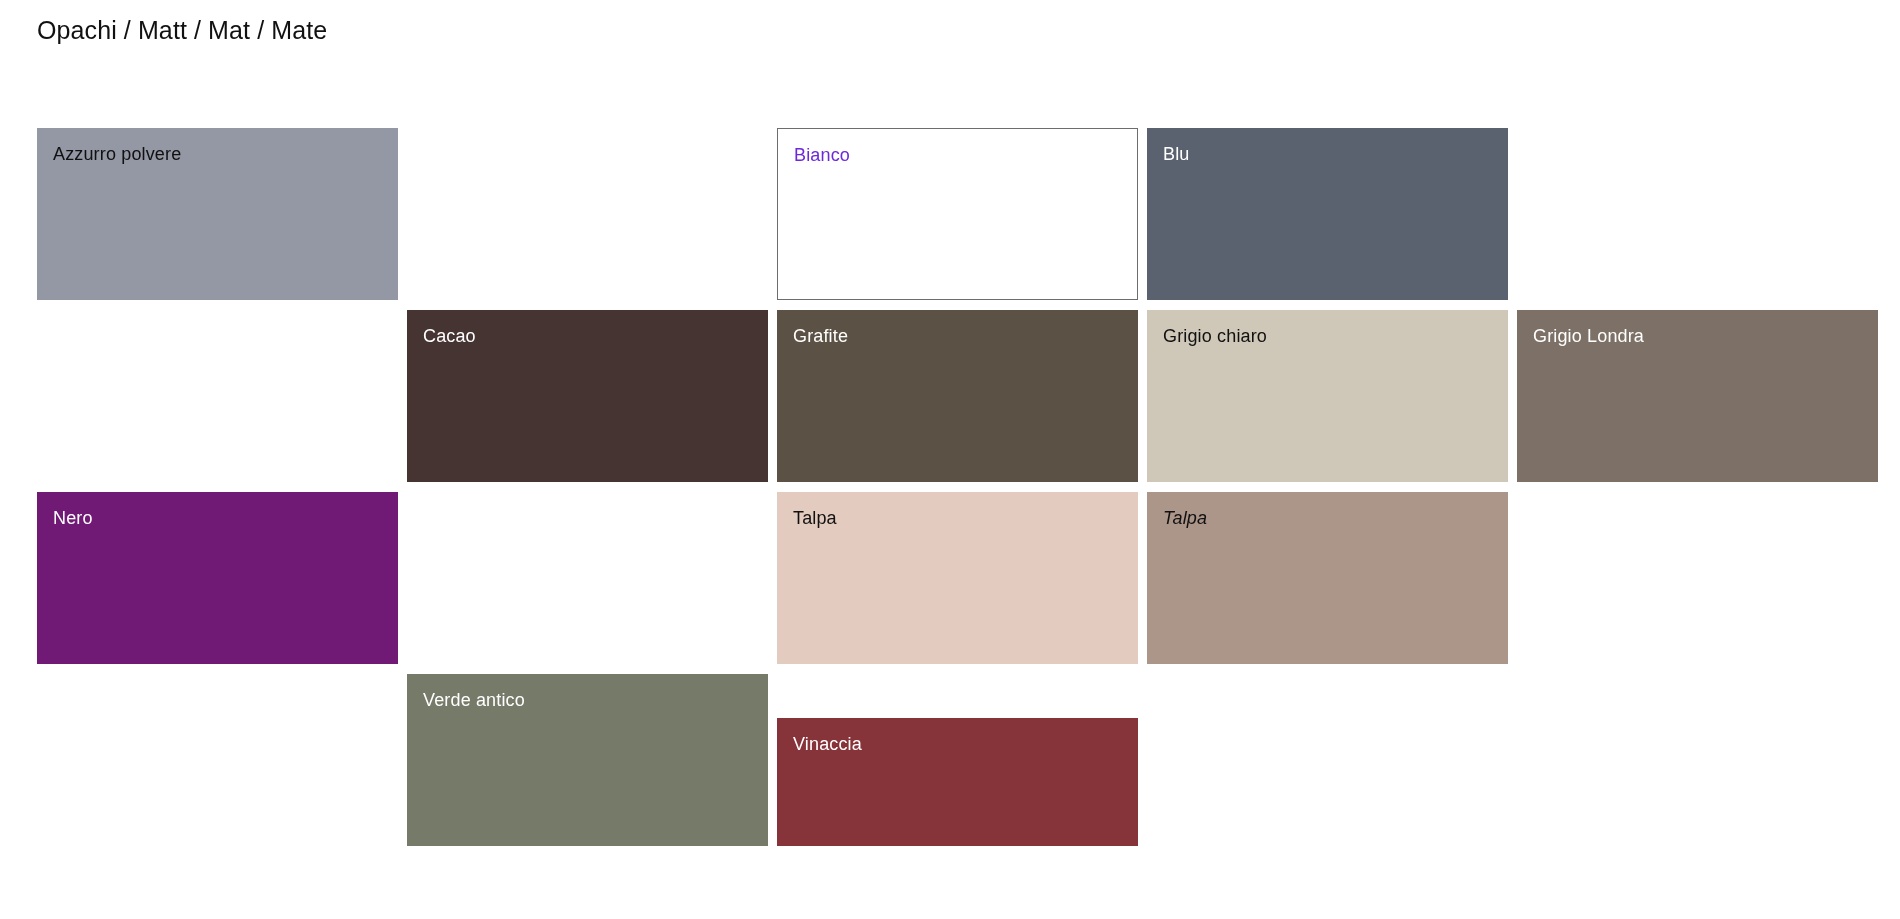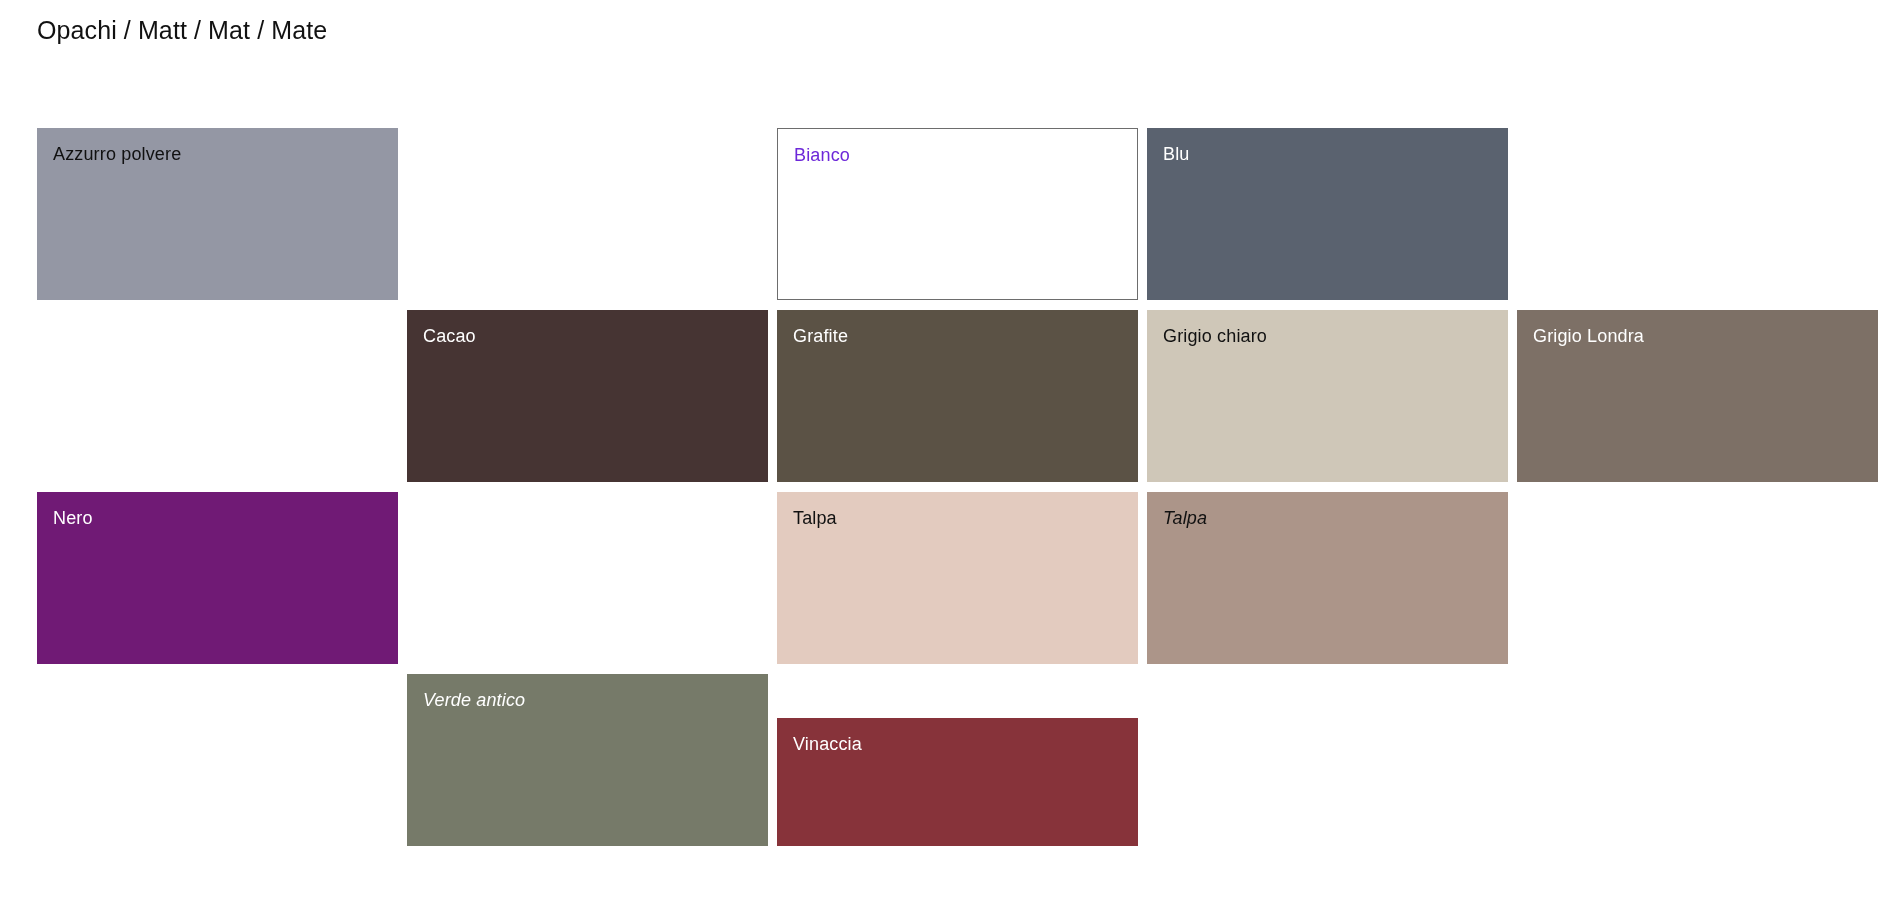--- a/index.html
+++ b/index.html
@@ -107,21 +107,21 @@
       </div>
       <div class="swatch empty" style="grid-area: 3 / 2;"></div>
       <div class="swatch" style="grid-area: 3 / 3; background: rgb(227, 203, 191);">
         <span class="swatch-label" style="color: rgb(17, 17, 17);">Talpa</span>
       </div>
       <div class="swatch" style="grid-area: 3 / 4; background: rgb(172, 149, 137); font-style: italic;">
         <span class="swatch-label" style="color: rgb(17, 17, 17);">Talpa</span>
       </div>
       <div class="swatch empty" style="grid-area: 3 / 5;"></div>
       <div class="swatch empty" style="grid-area: 4 / 1;"></div>
-      <div class="swatch" style="grid-area: 4 / 2; background: rgb(118, 122, 105); font-style: italic;">
+      <div class="swatch" style="grid-area: 4 / 2; background: rgb(118, 122, 105);">
         <span class="swatch-label" style="color: rgb(255, 255, 255);">Verde antico</span>
       </div>
       <div class="swatch" style="grid-area: 4 / 3; background: rgb(135, 51, 58); margin-top: 44px;">
         <span class="swatch-label" style="color: rgb(255, 255, 255);">Vinaccia</span>
       </div>
       <div class="swatch empty" style="grid-area: 4 / 4;"></div>
       <div class="swatch empty" style="grid-area: 4 / 5;"></div>
     </div>
 
 </div>

